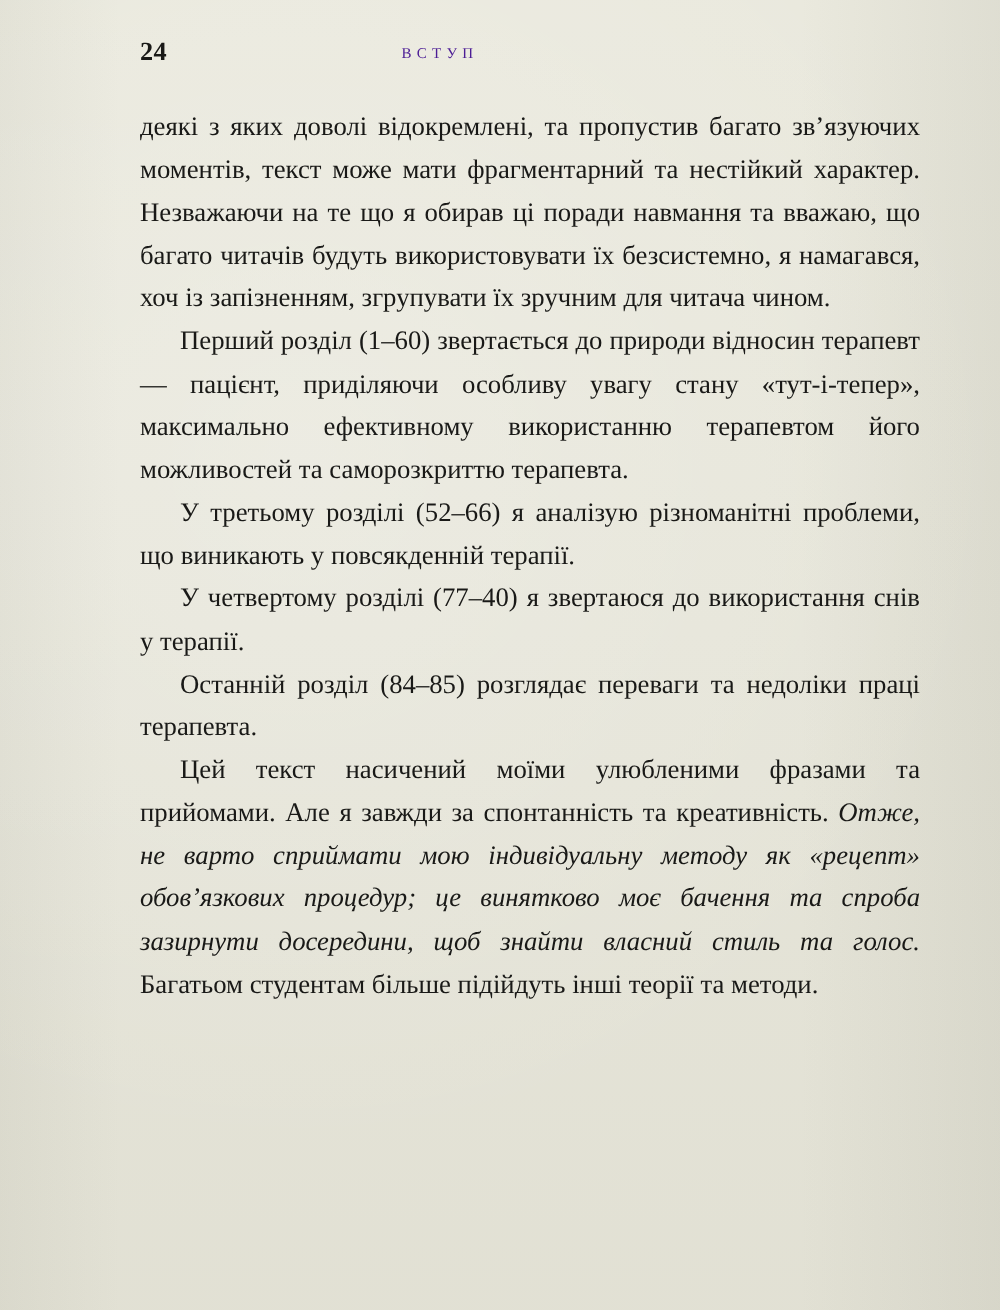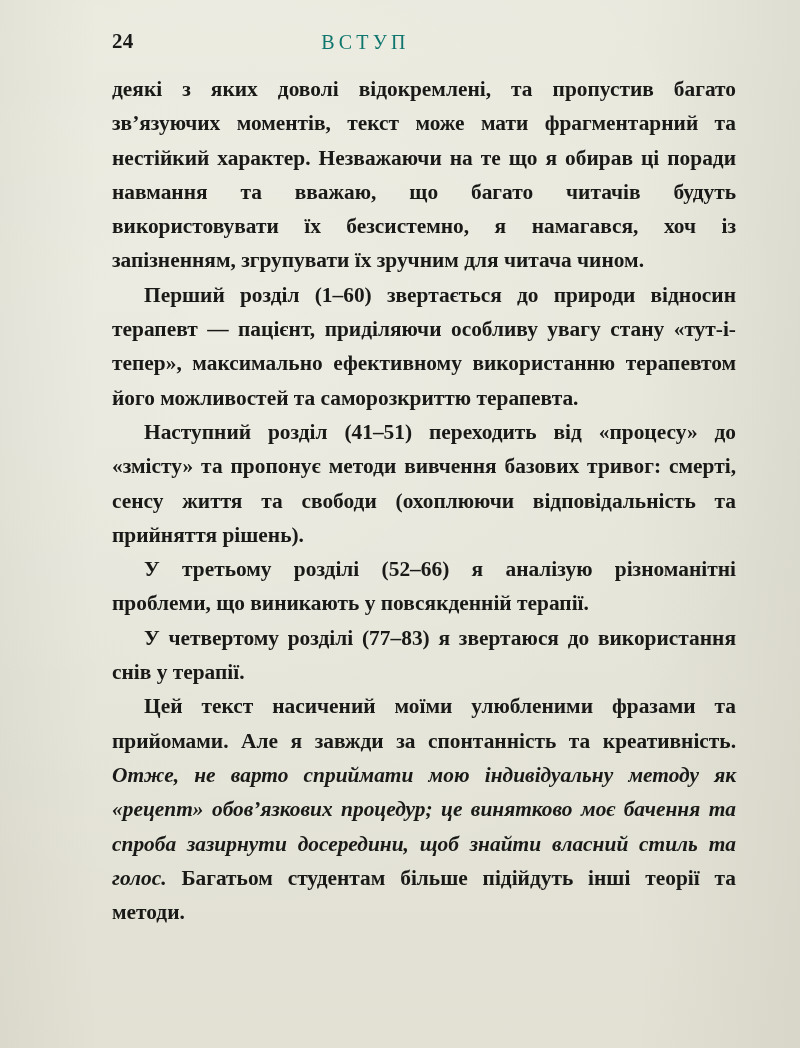--- a/index.html
+++ b/index.html
@@ -49,34 +49,33 @@
     top: 0;
     font-size: 21px;
     font-weight: bold;
     line-height: 26px;
     letter-spacing: 0.2px;
   }
   .head-title {
     position: absolute;
     left: 205px;
     top: 1px;
-    font-size: 20px;
+    font-size: 12px;
     line-height: 26px;
     letter-spacing: 4.2px;
     text-indent: 4.2px;
-    color: #0f766e;
+    color: #4c1d95;
   }
 
   
   .textblock {
     position: absolute;
     left: 112px;
-    top: 72px;
+    top: 84px;
     width: 624px;
-    font-weight: bold;
   }
 
   p.para {
     margin: 0;
     font-size: 21.4px;
     line-height: 34.3px;
     text-align: justify;
     text-justify: inter-word;
     text-indent: 32px;
     hyphens: manual;
@@ -108,23 +107,23 @@
     <span class="folio">24</span>
     <span class="head-title">ВСТУП</span>
   </div>
 
   <div class="textblock">
 
     <p class="para cont noexpand">деякі з яких доволі відокремлені, та пропустив багато зв’язуючих моментів, текст може мати фрагментар­ний та нестійкий характер. Незважаючи на те що я обирав ці поради навмання та вважаю, що багато чи­тачів будуть використовувати їх безсистемно, я нама­гався, хоч із запізненням, згрупувати їх зручним для читача чином.</p>
 
     <p class="para noexpand">Перший розділ (1–60) звертається до природи відносин терапевт — пацієнт, приділяючи особливу увагу стану «тут-і-тепер», максимально ефективному використанню терапевтом його можливостей та са­морозкриттю терапевта.</p>
 
-    <p class="para noexpand">Наступний розділ (41–51) переходить від «проце­су» до «змісту» та пропонує методи вивчення базових тривог: смерті, сенсу життя та свободи (охоплюючи відповідальність та прийняття рішень).</p>
 
     <p class="para noexpand">У третьому розділі (52–66) я аналізую різноманітні проблеми, що виникають у повсякденній терапії.</p>
 
-    <p class="para noexpand">У четвертому розділі (77–83) я звертаюся до вико­ристання снів у терапії.</p>
+    <p class="para noexpand">У четвертому розділі (77–40) я звертаюся до вико­ристання снів у терапії.</p>
 
+    <p class="para noexpand">Останній розділ (84–85) розглядає переваги та не­доліки праці терапевта.</p>
 
     <p class="para noexpand"><span>Цей текст насичений моїми улюбленими фразами та прийомами. Але я завжди за спонтанність та креа­тивність. </span><em class="it">Отже, не варто сприймати мою індивідуальну методу як «рецепт» обов’язкових процедур; це винятково моє бачення та спроба зазирнути досередини, щоб знайти власний стиль та голос.</em><span> Багатьом студентам більше пі­дійдуть інші теорії та методи.</span></p>
 
   </div>
 </div>
 
 </body></html>

